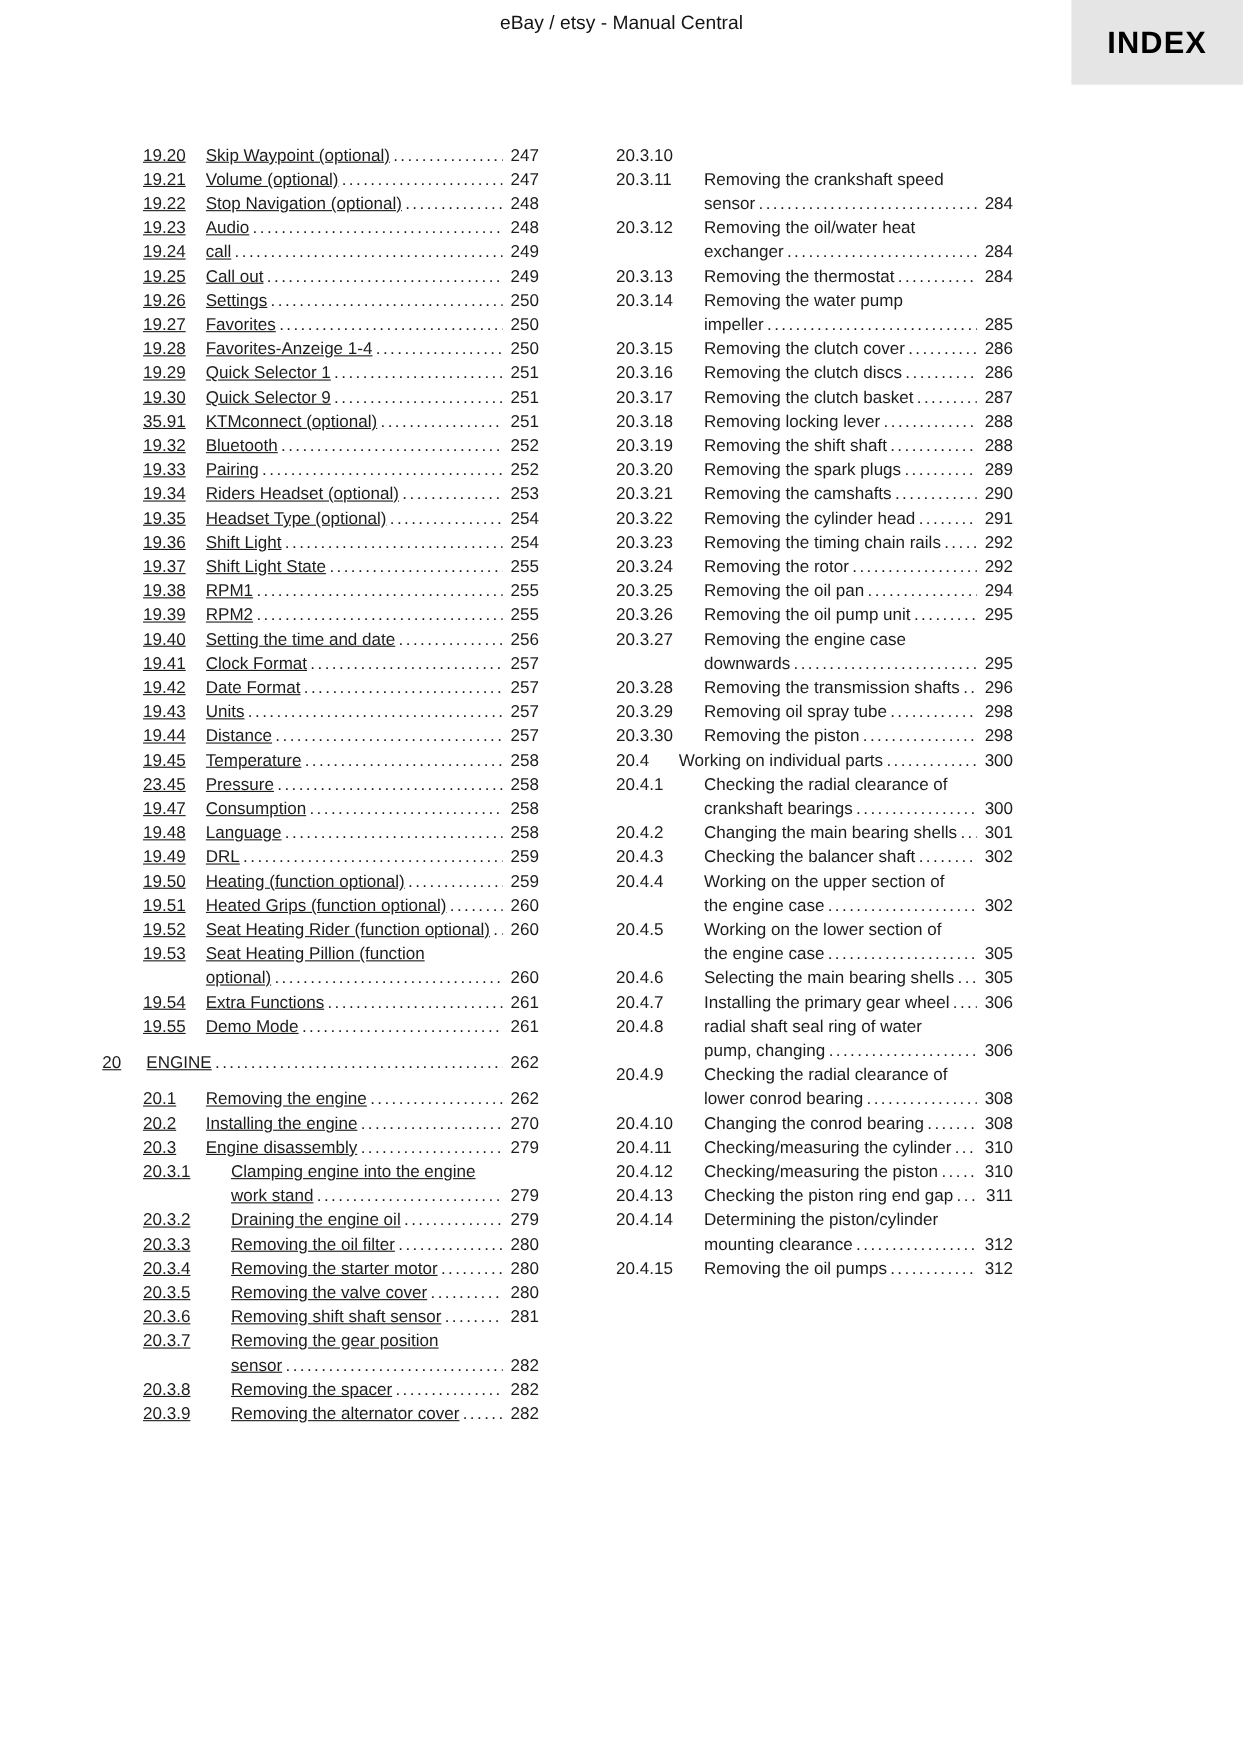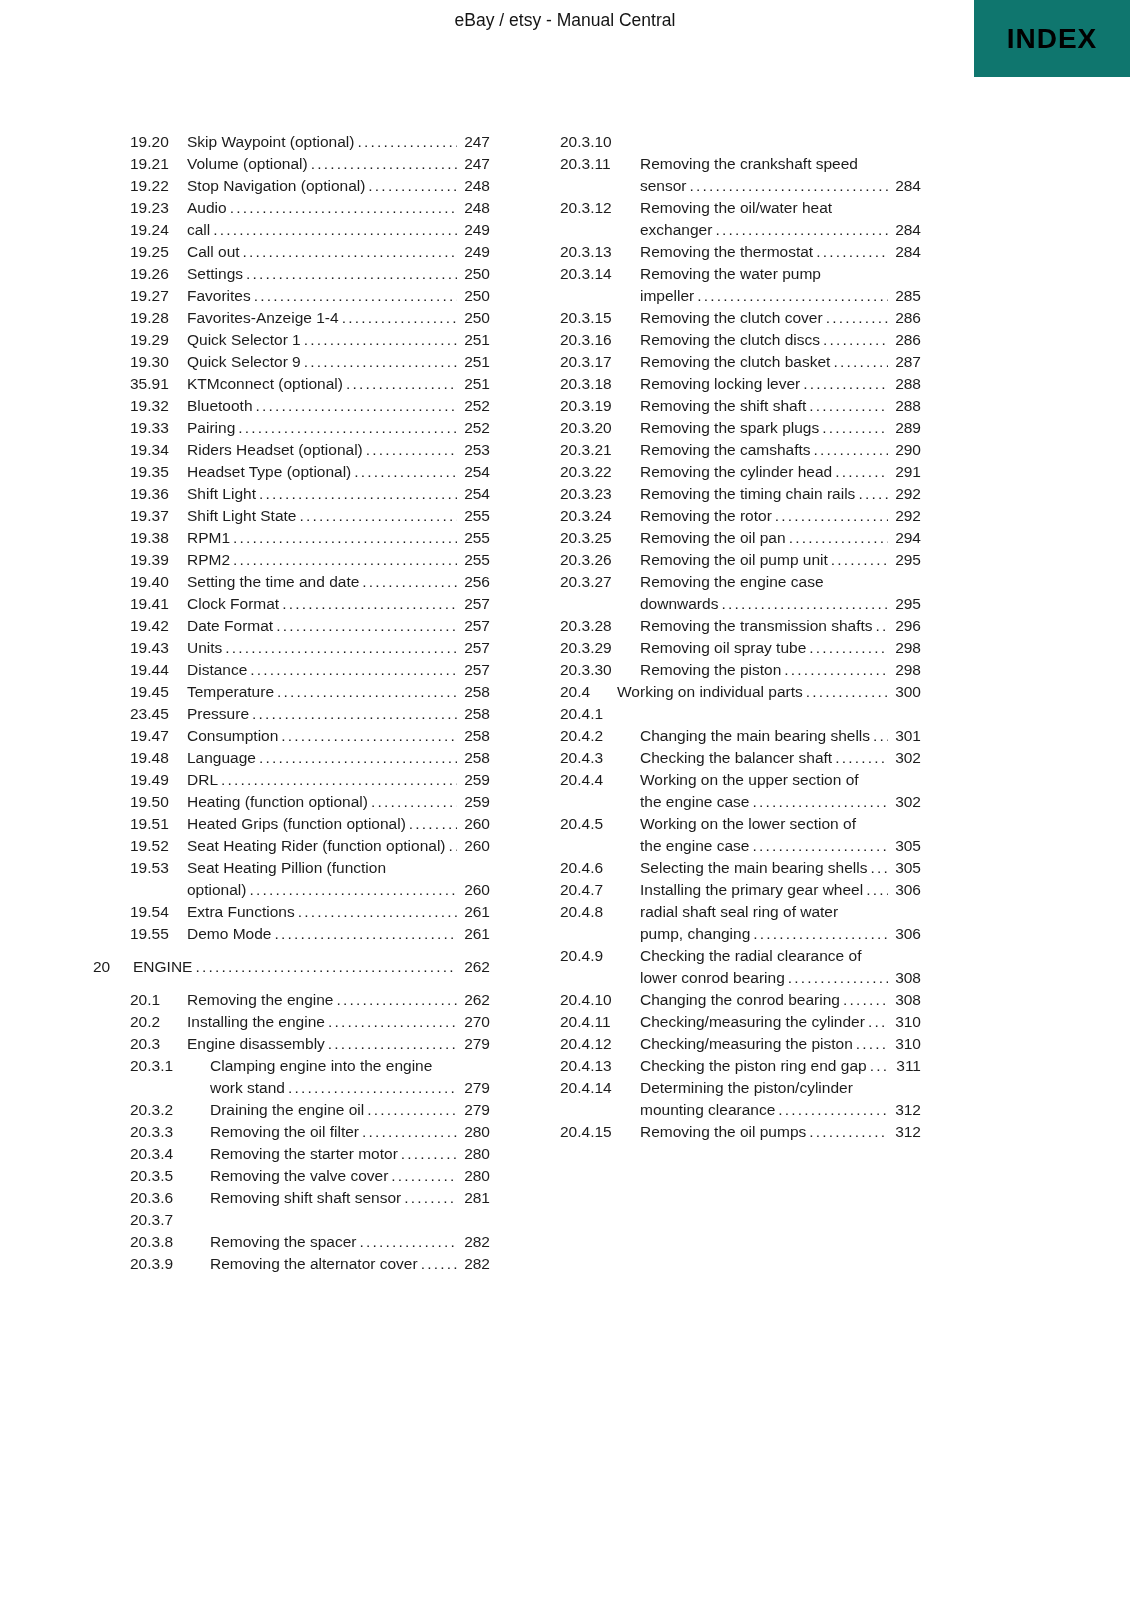--- a/index.html
+++ b/index.html
@@ -34,21 +34,21 @@
     font-weight: bold;
     color: #000;
     letter-spacing: 1px;
   }
   .columns {
     position: absolute;
     top: 131px; left: 93px;
     display: flex;
     gap: 33px;
   }
-  .col-left  { width: 397px; }
+  .col-left  { width: 397px; text-decoration: underline; }
   .col-right { width: 398px; }
   .entry {
     display: flex;
     align-items: flex-start;
     font-size: 15.5px;
     line-height: 22px;
   }
   .gap-before { margin-top: 11px; }
   .num { flex: 0 0 auto; }
   .level-0 .num { width: 40px; }
@@ -101,21 +101,21 @@
     color: #141414;
   }
 </style>
 </head>
 <body>
 
 <div class="page">
 
   <div class="header-title">eBay / etsy - Manual Central</div>
 
-  <div class="index-box" style="background: #0f766e;">
+  <div class="index-box" style="background: #e5e5e5;">
     <span class="index-label">INDEX</span>
   </div>
 
   <div class="columns">
     <div class="col-left" id="col-left">
         <div class="entry level-1">
           <span class="num">19.20</span>
           <span class="rest">
             <span class="title-wrap"><span class="title">Skip Waypoint (optional)</span></span>
             <span class="pg">247</span>
@@ -432,20 +432,21 @@
         <div class="entry level-2">
           <span class="num">20.3.6</span>
           <span class="rest">
             <span class="title-wrap"><span class="title">Removing shift shaft sensor</span></span>
             <span class="pg">281</span>
           </span>
         </div>
         <div class="entry level-2">
           <span class="num">20.3.7</span>
           <span class="rest">
+            <span class="title-wrap"><span class="title">Removing the gear position sensor</span></span>
             <span class="pg">282</span>
           </span>
         </div>
         <div class="entry level-2">
           <span class="num">20.3.8</span>
           <span class="rest">
             <span class="title-wrap"><span class="title">Removing the spacer</span></span>
             <span class="pg">282</span>
           </span>
         </div>
@@ -607,20 +608,21 @@
         <div class="entry level-1">
           <span class="num">20.4</span>
           <span class="rest">
             <span class="title-wrap"><span class="title">Working on individual parts</span></span>
             <span class="pg">300</span>
           </span>
         </div>
         <div class="entry level-2">
           <span class="num">20.4.1</span>
           <span class="rest">
+            <span class="title-wrap"><span class="title">Checking the radial clearance of crankshaft bearings</span></span>
             <span class="pg">300</span>
           </span>
         </div>
         <div class="entry level-2">
           <span class="num">20.4.2</span>
           <span class="rest">
             <span class="title-wrap"><span class="title">Changing the main bearing shells</span></span>
             <span class="pg">301</span>
           </span>
         </div>

